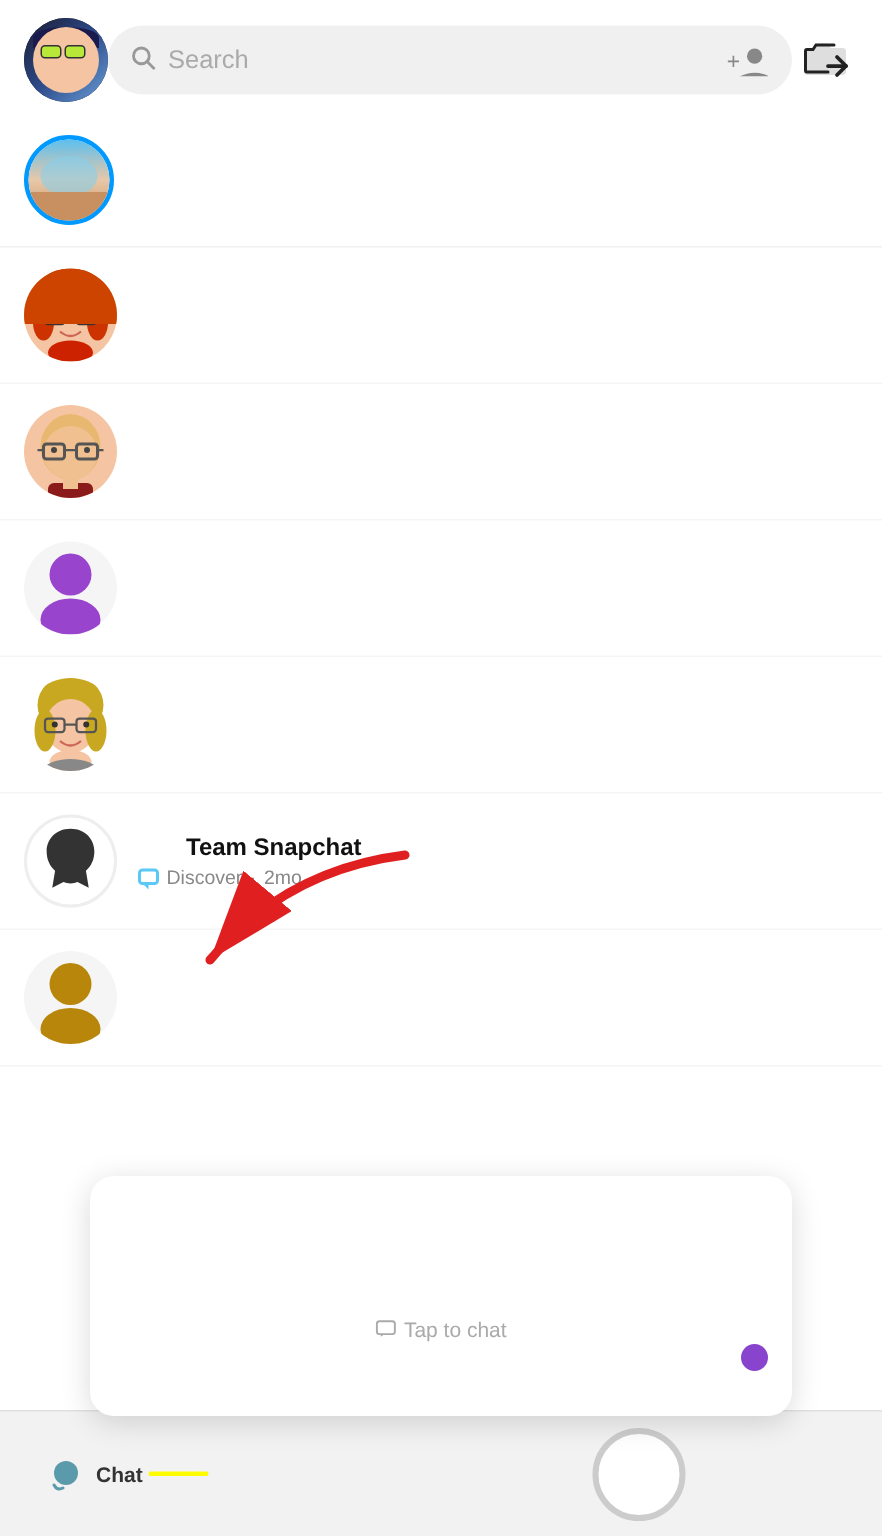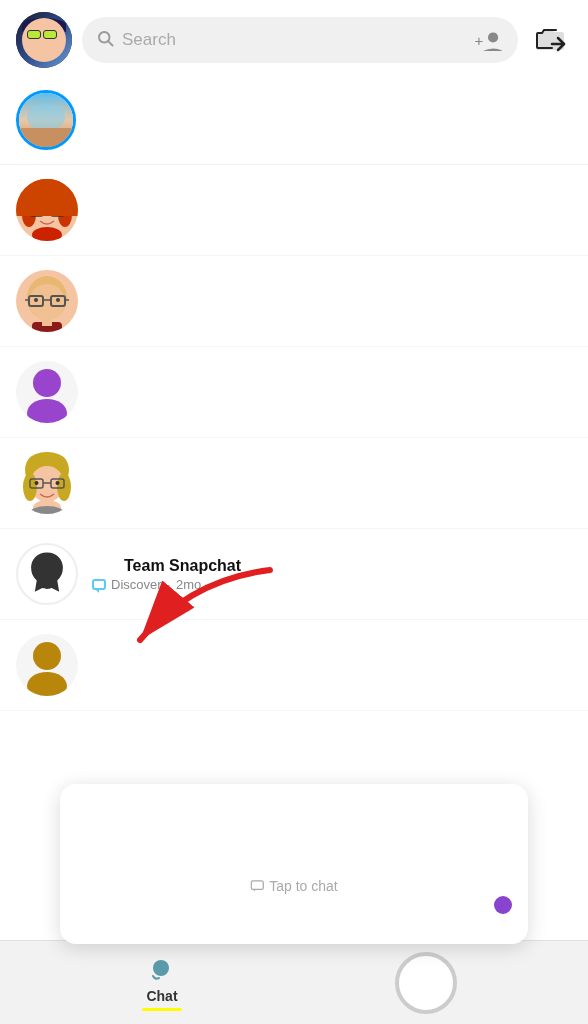--- a/index.html
+++ b/index.html
@@ -11,21 +11,20 @@
       overflow: hidden;
       position: relative;
     }
 
     
     .header {
       display: flex;
       align-items: center;
       padding: 12px 16px;
       background: #fff;
-      gap: 10px;
       justify-content: flex-end;
     }
     .avatar-self {
       width: 56px;
       height: 56px;
       border-radius: 50%;
       flex-shrink: 0;
       overflow: hidden;
       background: #1a1a2e;
     }
@@ -270,21 +269,20 @@
       height: 84px;
       background: #f2f2f2;
       display: flex;
       align-items: center;
       justify-content: space-between;
       padding: 0 30px;
       border-top: 1px solid #e0e0e0;
     }
     .nav-item {
       display: flex;
-      flex-direction: column;
       align-items: center;
       gap: 4px;
       flex: 1;
     }
     .nav-label {
       font-size: 14px;
       font-weight: 700;
       color: #333;
     }
     .nav-underline {

